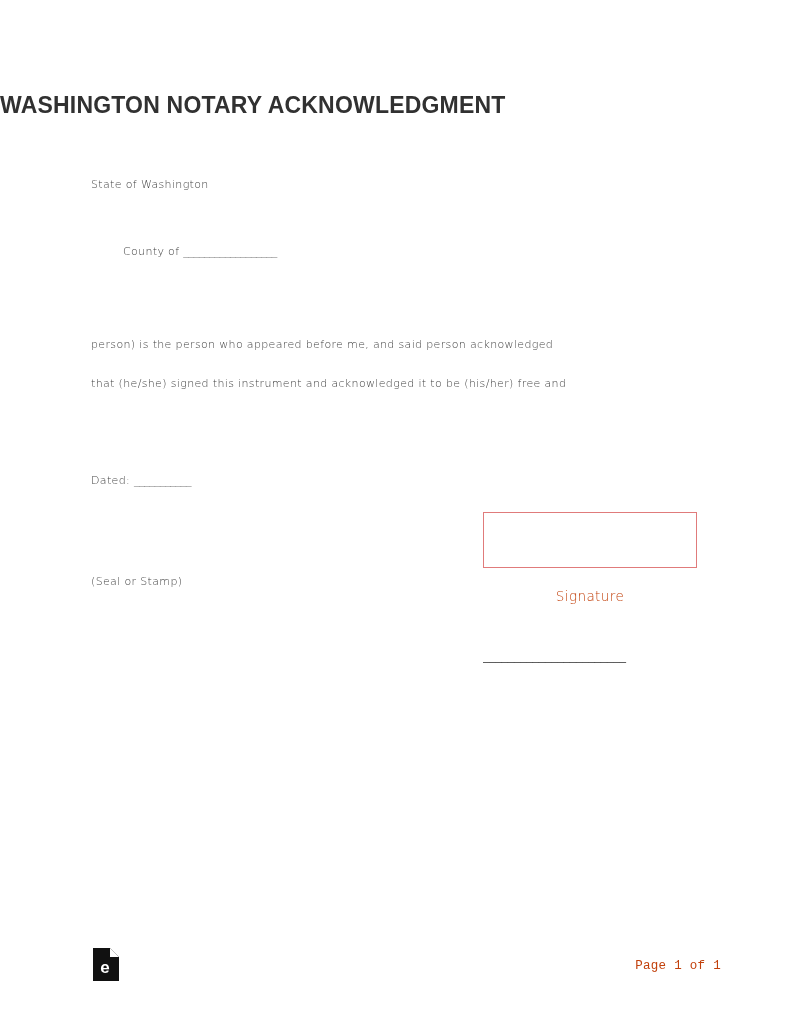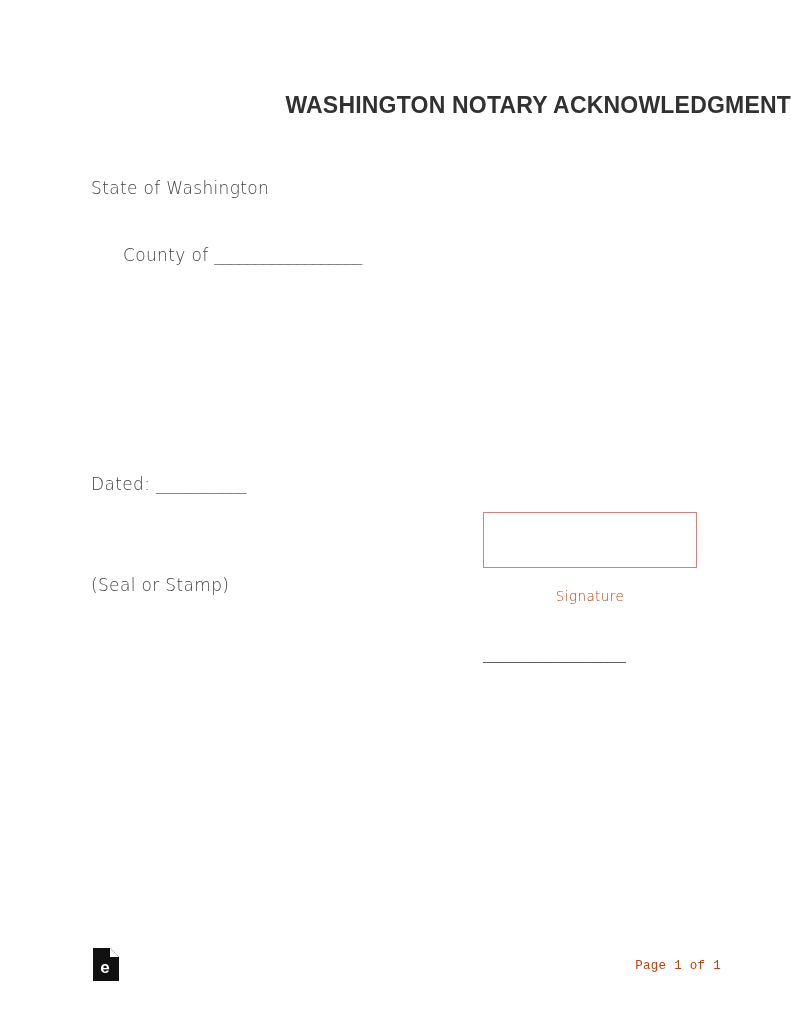--- a/index.html
+++ b/index.html
@@ -18,35 +18,35 @@
     background: #ffffff;
     overflow: hidden;
   }
 
   
   #doc-title {
     position: absolute;
     top: 92px;
     left: 0;
     width: 791px;
-    text-align: right;
+    text-align: left;
     font-family: "Liberation Sans", "DejaVu Sans", sans-serif;
     font-weight: bold;
     font-size: 23px;
     letter-spacing: 0.2px;
     color: #313131;
     white-space: nowrap;
   }
 
   
   .body-line {
     position: absolute;
     left: 91px;
     font-family: "DejaVu Sans", "Liberation Sans", sans-serif;
-    font-size: 17px;
+    font-size: 11px;
     font-weight: 300;
     color: #434343;
     letter-spacing: 0.35px;
     white-space: nowrap;
   }
   .rule-text {
     letter-spacing: -0.3px;
     color: #555555;
   }
 
@@ -129,21 +129,23 @@
     <span>State of</span>
     <span class="muted">Washington</span>
   </div>
 
   <div class="body-line" style="top:245px;margin-left:32px;">
     <span>County of</span>
     <span class="rule-text">__________________</span>
   </div>
 
 
+  <div class="body-line" style="top:338px;">person) is the person who appeared before me, and said person acknowledged</div>
 
+  <div class="body-line" style="top:377px;">that (he/she) signed this instrument and acknowledged it to be (his/her) free and</div>
 
 
   <div class="body-line" style="top:474px;">
     <span>Dated:</span>
     <span class="rule-text">___________</span>
   </div>
 
   <div class="body-line" style="top:531px;margin-top:44px;">(Seal or Stamp)</div>
 
   <div id="signature-field" style="border-color: rgb(224, 123, 123);">

